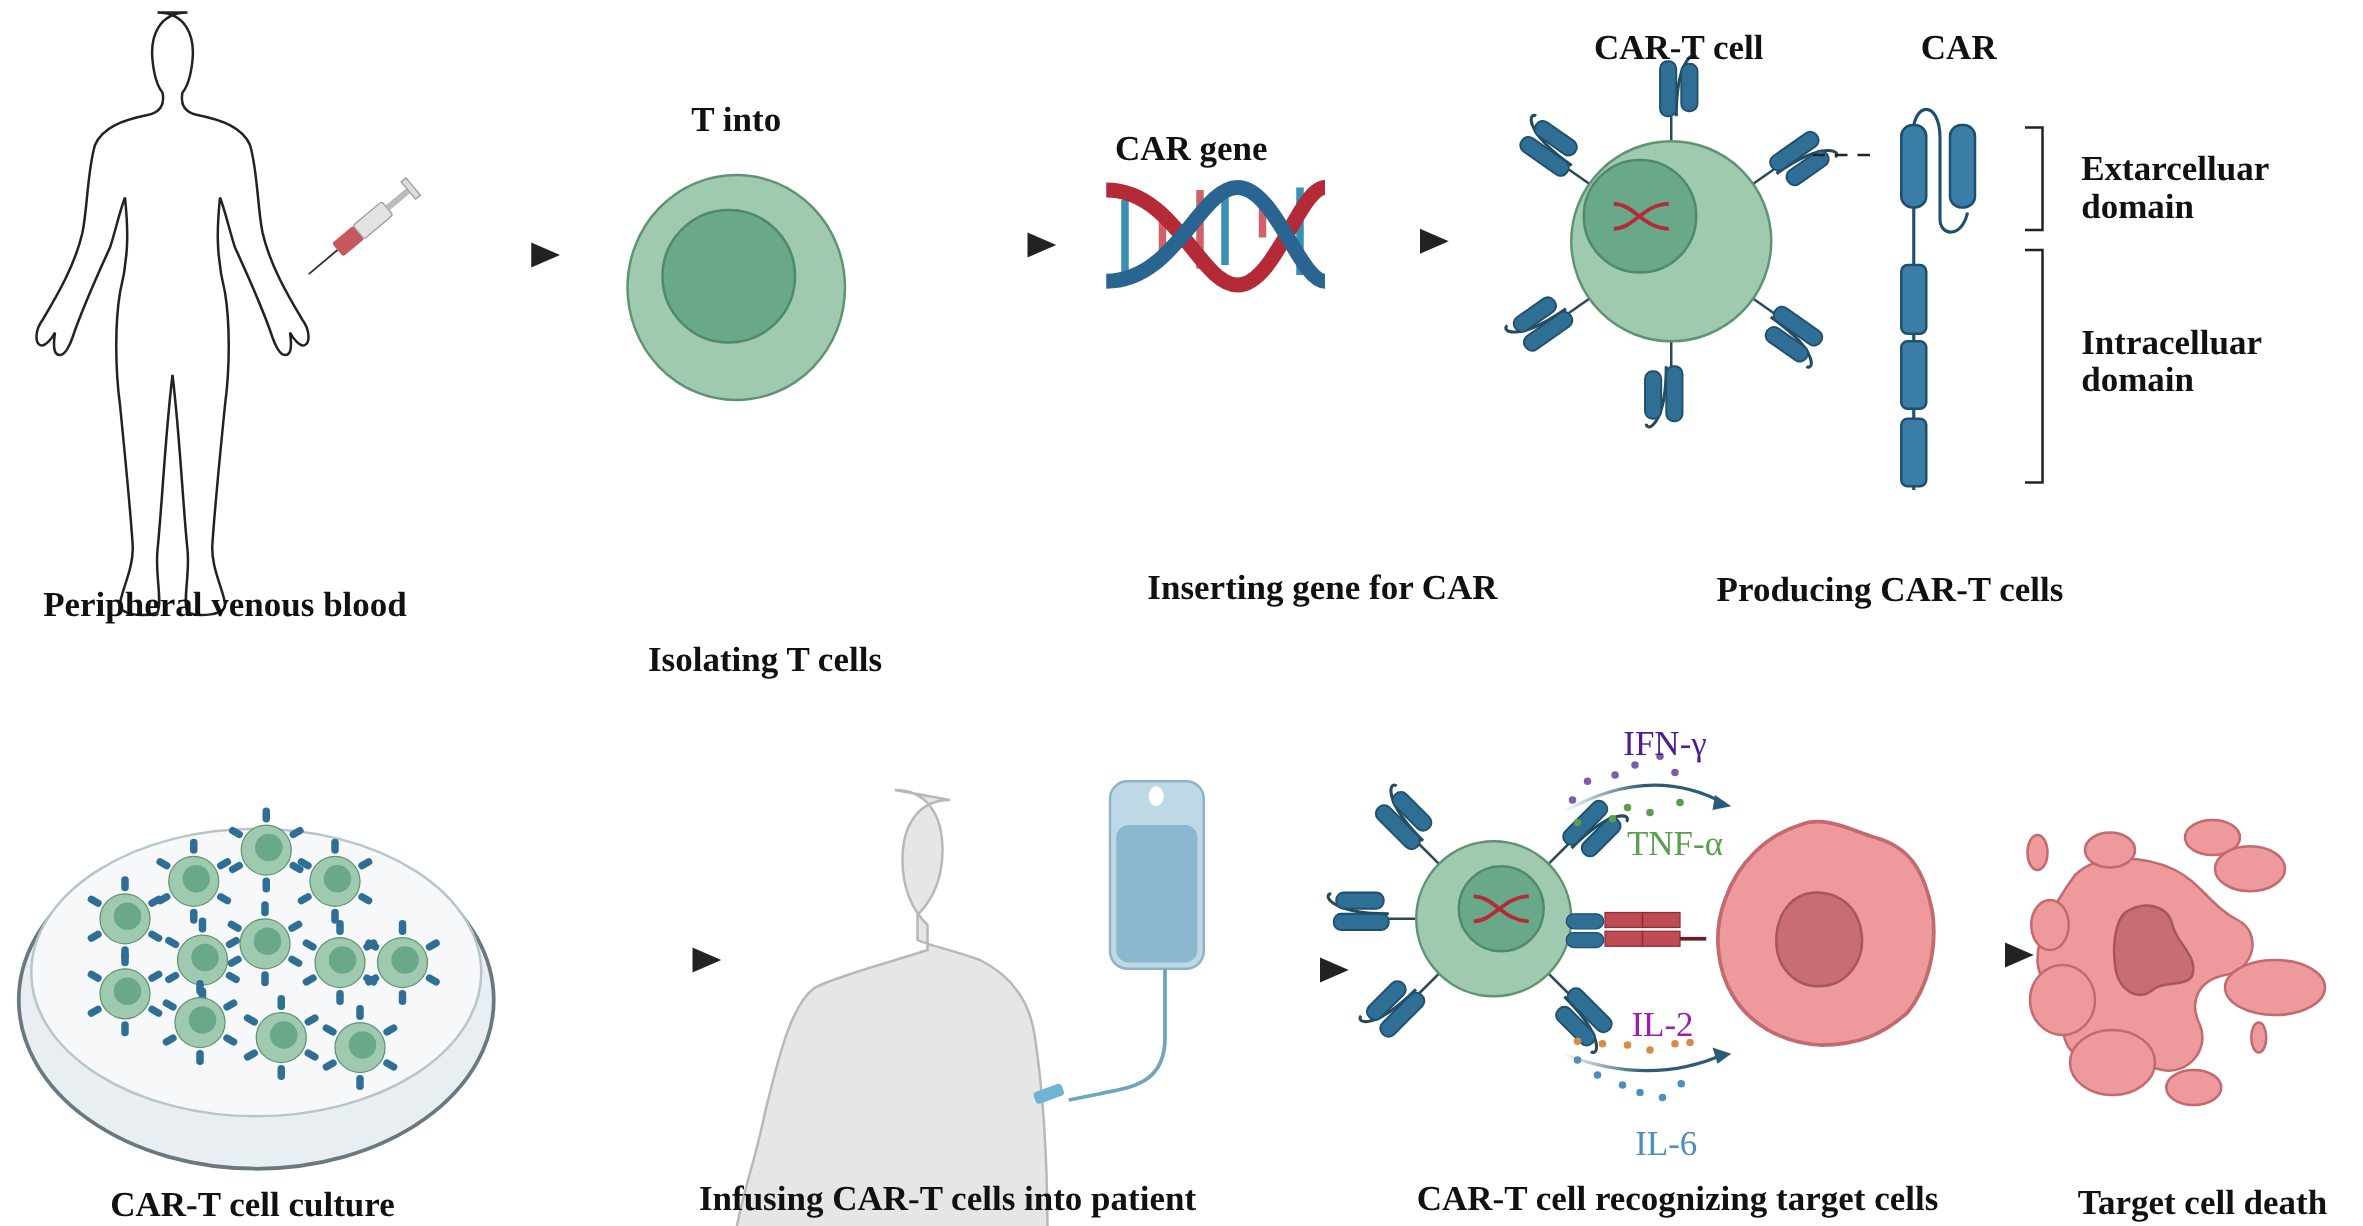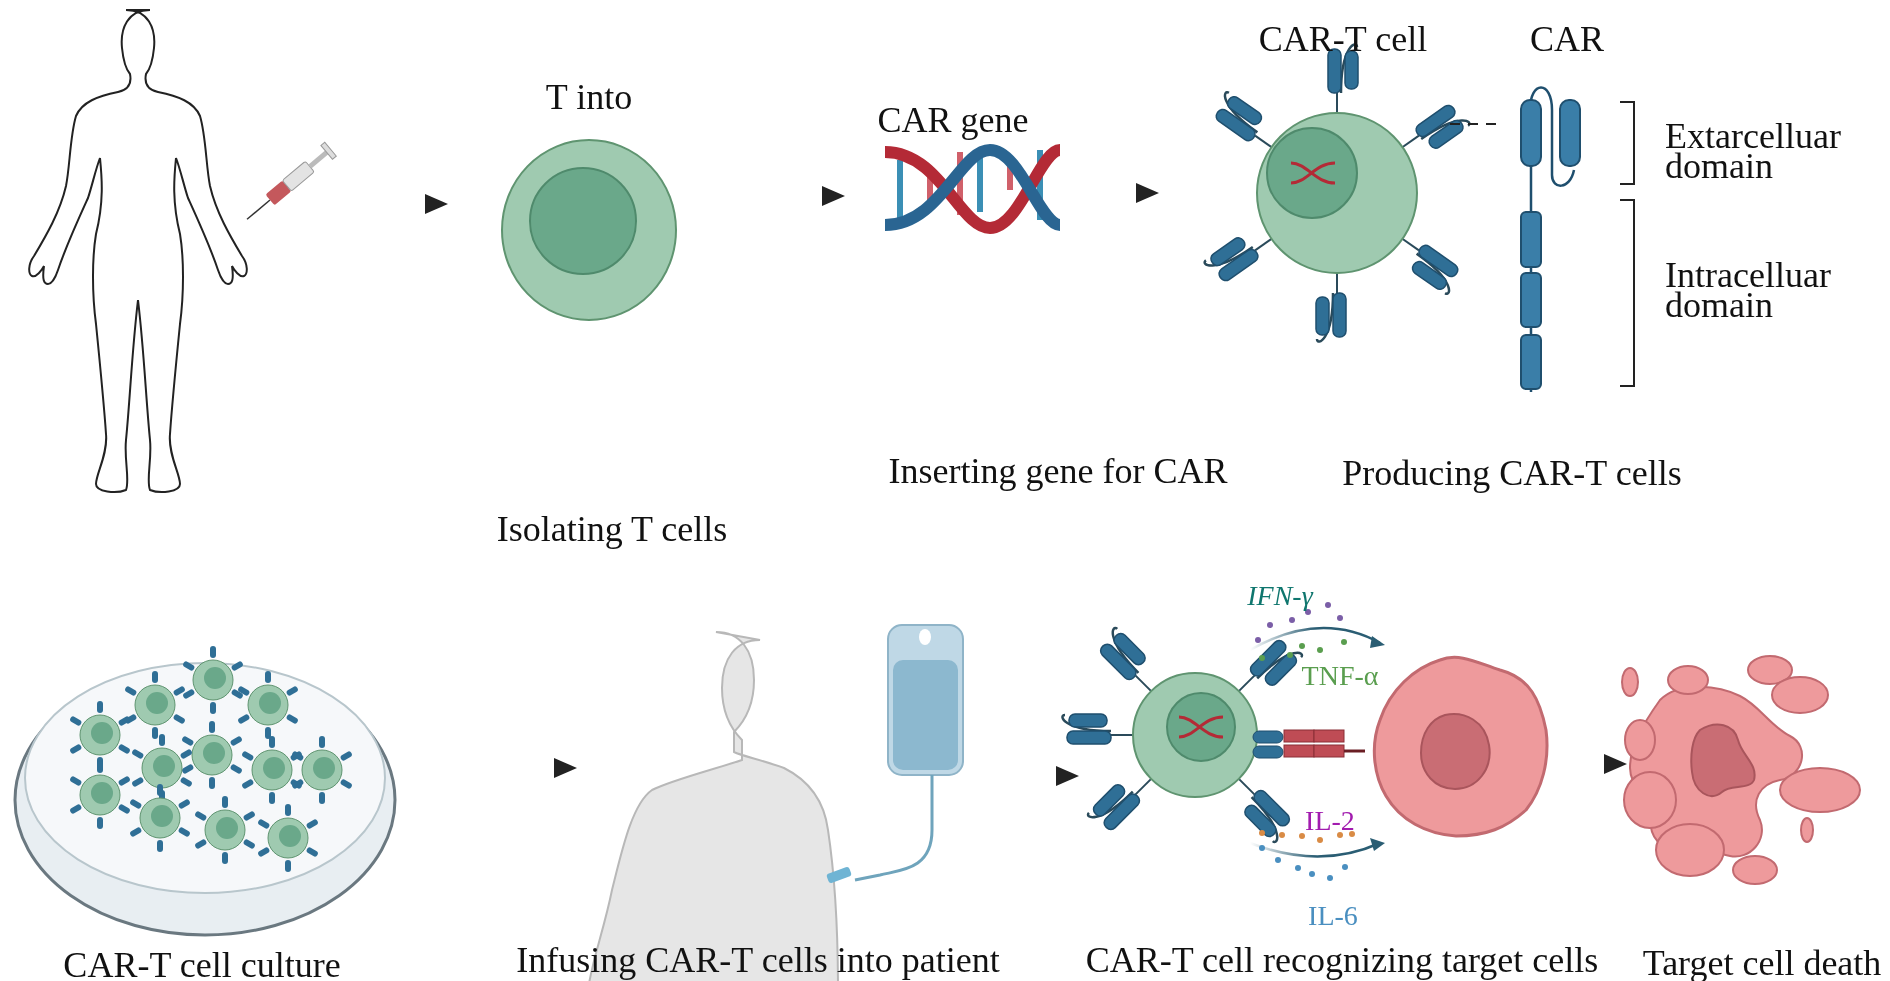--- a/index.html
+++ b/index.html
@@ -1,19 +1,19 @@
 <!DOCTYPE html>
 <html><head>
 <meta charset="utf-8">
 <style>
   html, body { margin: 0; padding: 0; background: #ffffff; }
   body { width: 1890px; height: 981px; position: relative; overflow: hidden;
          font-family: "Liberation Serif", "DejaVu Serif", serif; color: #111; }
   svg.stage { position: absolute; left: 0; top: 0; width: 1890px; height: 981px; }
-  .lbl { position: absolute; font-size: 36px; line-height: 30px; white-space: nowrap; }
+  .lbl { position: absolute; font-size: 28px; line-height: 30px; white-space: nowrap; font-weight: bold; }
   .lbl.c { transform: translateX(-50%); text-align: center; }
   .ck { font-size: 28px; position: absolute; white-space: nowrap; transform: translateX(-50%); }
 </style>
 </head>
 <body>
 
 <svg class="stage" viewBox="0 0 1890 981">
   <defs>
     <linearGradient id="arrowGrad" x1="0" x2="1" y1="0" y2="0">
       <stop offset="0" stop-color="#222" stop-opacity="0"></stop>
@@ -317,20 +317,21 @@
     <ellipse cx="1820" cy="790" rx="40" ry="22"></ellipse>
     <ellipse cx="1690" cy="850" rx="34" ry="26"></ellipse>
     <ellipse cx="1755" cy="870" rx="22" ry="14"></ellipse>
     <ellipse cx="1807" cy="830" rx="6" ry="12"></ellipse>
     <ellipse cx="1630" cy="682" rx="8" ry="14"></ellipse>
     <path d="M 1700 730 c 16 -10 34 -6 38 10 c 4 16 20 24 16 40 c -4 10 -24 4 -32 12 c -12 10 -28 0 -30 -20 c -2 -16 0 -34 8 -42 z" fill="#c96d74" stroke="#a9555c"></path>
   </g>
 </svg>
 
 <div class="lbl c" style="left:180px; top:470px;">
+  <div>Peripheral venous blood</div>
 </div>
 
 <div class="lbl c" style="left:589px; top:82px;">T into</div>
 <div class="lbl c" style="left:612px; top:470px;margin-top:44px;">Isolating T cells</div>
 
 <div class="lbl c" style="left:953px; top:73px;margin-top:32px;">CAR gene</div>
 <div class="lbl c" style="left:1058px; top:456px;">Inserting gene for CAR</div>
 
 <div class="lbl c" style="left:1343px; top:24px;">CAR-T cell</div>
 <div class="lbl c" style="left:1567px; top:24px;">CAR</div>
@@ -340,19 +341,19 @@
 </div>
 <div class="lbl" style="left:1665px; top:260px;">
   <div>Intracelluar</div>
   <div>domain</div>
 </div>
 <div class="lbl c" style="left:1512px; top:458px;">Producing CAR-T cells</div>
 
 <div class="lbl c" style="left:202px; top:950px;">CAR-T cell culture</div>
 <div class="lbl c" style="left:758px; top:945px;">Infusing CAR-T cells into patient</div>
 
-<div class="ck" style="left:1280px; top:580px; color:#0f766e;font-style:italic;">IFN-γ</div>
+<div class="ck" style="left:1332px; top:580px; color:#4c1d95;">IFN-γ</div>
 <div class="ck" style="left:1340px; top:660px; color:#5a9e4f;">TNF-α</div>
 <div class="ck" style="left:1330px; top:805px; color:#a21caf;">IL-2</div>
 <div class="ck" style="left:1333px; top:900px; color:#4a8fc0;">IL-6</div>
 <div class="lbl c" style="left:1342px; top:945px;">CAR-T cell recognizing target cells</div>
 
 <div class="lbl c" style="left:1762px; top:948px;">Target cell death</div>
 
 </body></html>

